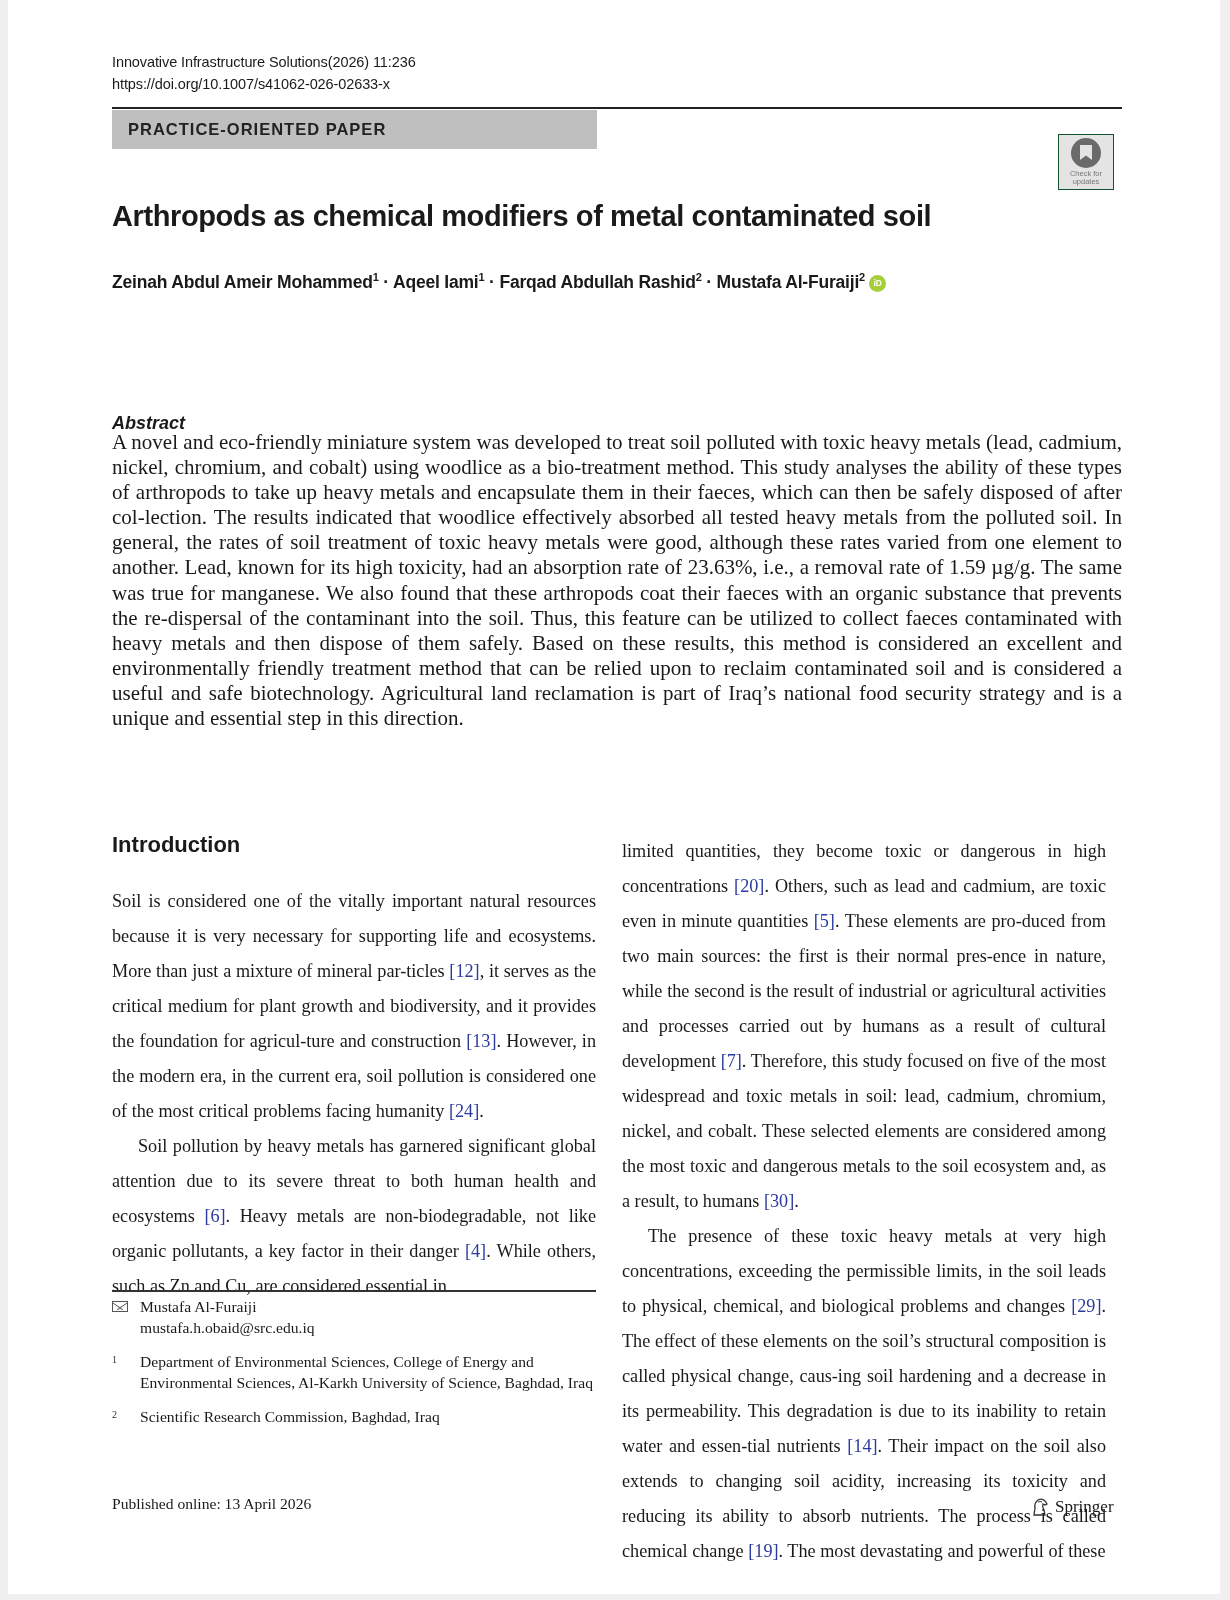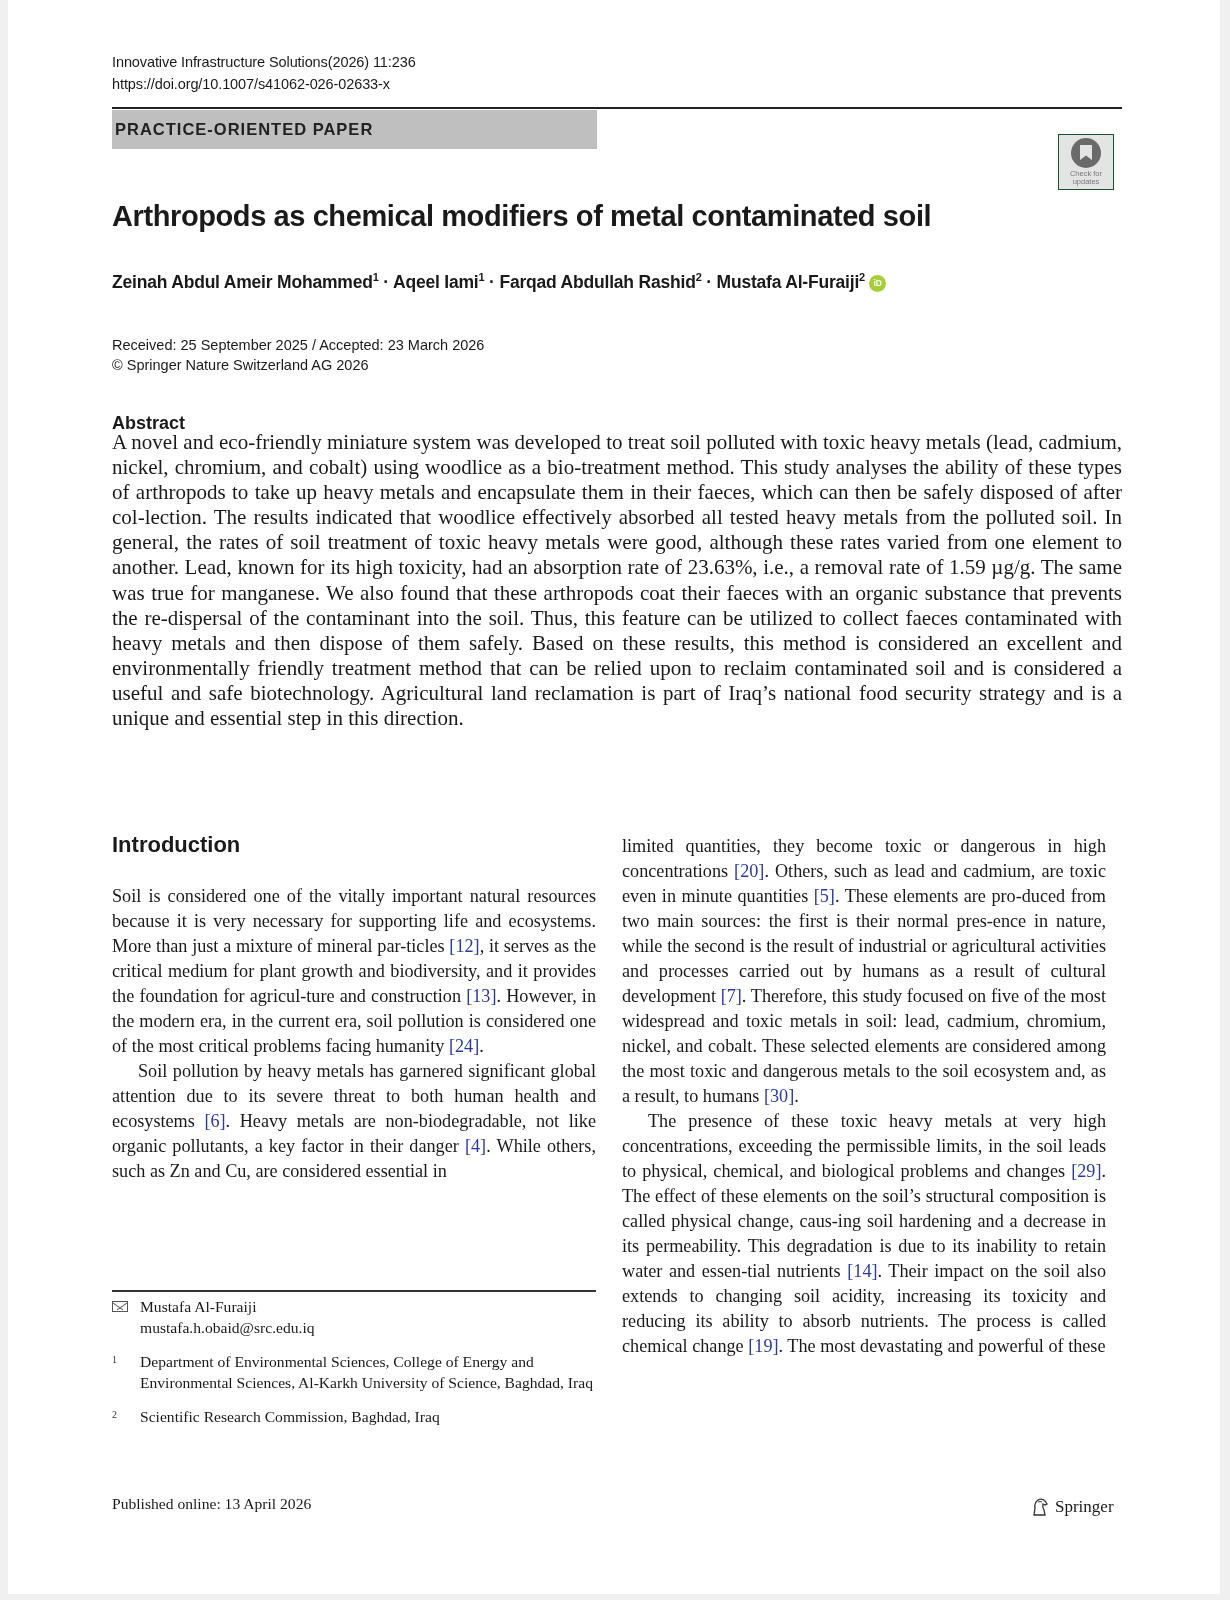--- a/index.html
+++ b/index.html
@@ -19,21 +19,21 @@
     .serif { font-family: "Liberation Serif", "DejaVu Serif", serif; }
     .abs { position: absolute; }
 
     .journal-line { font-size: 14.5px; line-height: 21px; letter-spacing: -0.1px; }
     .journal-line .vol { }
     .top-rule { left: 104px; width: 1010px; top: 107px; height: 2px; background: #222; }
     .category-bar {
       left: 104px; top: 110px; width: 485px; height: 39px;
       background: #bfbfbf;
       font-size: 16.5px; font-weight: bold; letter-spacing: 1px;
-      line-height: 39px; padding-left: 3px; box-sizing: border-box;
+      line-height: 39px; padding-left: 16px; box-sizing: border-box;
       color: #222;
     }
     .check-updates {
       left: 1050px; top: 134px; width: 56px; height: 56px;
       background: #e4e4e4; border: 1px solid #14532d; box-sizing: border-box;
       display: flex; flex-direction: column; align-items: center;
     }
     .check-updates .ring {
       width: 30px; height: 30px; border-radius: 50%;
       background: #6a6a6a; margin-top: 3px; position: relative;
@@ -48,32 +48,32 @@
     .title { left: 104px; top: 200px; font-size: 29px; font-weight: bold; letter-spacing: -0.4px; }
     .authors { left: 104px; top: 272px; font-size: 17.5px; font-weight: bold; letter-spacing: -0.2px; white-space: nowrap; }
     .authors sup { font-size: 11px; vertical-align: 7px; line-height: 0; }
     .orcid {
       display: inline-block; width: 17px; height: 17px; border-radius: 50%;
       background: #a6ce39; color: #fff; font-size: 8.5px; line-height: 17px;
       text-align: center; font-weight: bold; vertical-align: 2px; margin-left: 4px;
     }
     .dates { left: 104px; top: 335px; font-size: 14.5px; line-height: 20px; }
 
-    .abstract-head { left: 104px; top: 413px; font-size: 18px; font-weight: bold; }
+    .abstract-head { left: 104px; top: 413px; font-size: 18px; font-weight: bold; font-style: italic; }
     .abstract-body {
       left: 104px; top: 430px; width: 1010px;
       font-size: 21px; line-height: 25.1px; text-align: justify;
     }
     .keywords { left: 104px; top: 754px; font-size: 18.2px; line-height: 25px; white-space: nowrap; }
     .keywords .kw-label { font-family: "Liberation Sans", sans-serif; font-weight: bold; font-size: 17px; margin-right: 6px; }
     .keywords i { font-style: italic; }
     .sep { margin: 0 6px; }
 
     .section-head { left: 104px; top: 832px; font-size: 22px; font-weight: bold; }
-    .col { width: 484px; font-size: 18.2px; line-height: 25px; text-align: justify; }
+    .col { width: 484px; font-size: 18.2px; line-height: 35px; text-align: justify; }
     .col p { margin: 0; }
     .col p.indent { text-indent: 26px; }
     .col-left { left: 104px; top: 884px; }
     .col-right { left: 614px; top: 834px; }
     .ref { color: #2a3a9e; }
 
     .foot-rule { left: 104px; top: 1290px; width: 484px; height: 1.5px; background: #333; }
     .footnotes { left: 104px; top: 1297px; width: 484px; font-size: 15.6px; line-height: 20.5px; }
     .fn-row { display: flex; margin-bottom: 14px; }
     .fn-mark { width: 28px; flex: none; font-size: 10px; line-height: 16px; color: #333; }
@@ -111,24 +111,20 @@
   <div class="abs sans authors">
     <span>Zeinah Abdul Ameir Mohammed</span><sup>1</sup>
     <span>·</span>
     <span>Aqeel Iami</span><sup>1</sup>
     <span>·</span>
     <span>Farqad Abdullah Rashid</span><sup>2</sup>
     <span>·</span>
     <span>Mustafa Al-Furaiji</span><sup>2</sup><span class="orcid">iD</span>
   </div>
 
-  <div class="abs sans dates">
-    <div>Received: 25 September 2025 / Accepted: 23 March 2026</div>
-    <div>© Springer Nature Switzerland AG 2026</div>
-  </div>
 
   <div class="abs sans abstract-head">Abstract</div>
   <div class="abs serif abstract-body" style="top:430px;">A novel and eco-friendly miniature system was developed to treat soil polluted with toxic heavy metals (lead, cadmium, nickel, chromium, and cobalt) using woodlice as a bio-treatment method. This study analyses the ability of these types of arthropods to take up heavy metals and encapsulate them in their faeces, which can then be safely disposed of after col-lection. The results indicated that woodlice effectively absorbed all tested heavy metals from the polluted soil. In general, the rates of soil treatment of toxic heavy metals were good, although these rates varied from one element to another. Lead, known for its high toxicity, had an absorption rate of 23.63%, i.e., a removal rate of 1.59 µg/g. The same was true for manganese. We also found that these arthropods coat their faeces with an organic substance that prevents the re-dispersal of the contaminant into the soil. Thus, this feature can be utilized to collect faeces contaminated with heavy metals and then dispose of them safely. Based on these results, this method is considered an excellent and environmentally friendly treatment method that can be relied upon to reclaim contaminated soil and is considered a useful and safe biotechnology. Agricultural land reclamation is part of Iraq’s national food security strategy and is a unique and essential step in this direction.</div>
 
 
   <div class="abs sans section-head">Introduction</div>
 
   <div class="abs serif col col-left">
     <p><span>Soil is considered one of the vitally important natural resources because it is very necessary for supporting life and ecosystems. More than just a mixture of mineral par-ticles </span><span class="ref">[12]</span><span>, it serves as the critical medium for plant growth and biodiversity, and it provides the foundation for agricul-ture and construction </span><span class="ref">[13]</span><span>. However, in the modern era, in the current era, soil pollution is considered one of the most critical problems facing humanity </span><span class="ref">[24]</span><span>.</span></p>
     <p class="indent"><span>Soil pollution by heavy metals has garnered significant global attention due to its severe threat to both human health and ecosystems </span><span class="ref">[6]</span><span>. Heavy metals are non-biodegradable, not like organic pollutants, a key factor in their danger </span><span class="ref">[4]</span><span>. While others, such as Zn and Cu, are considered essential in</span></p>

